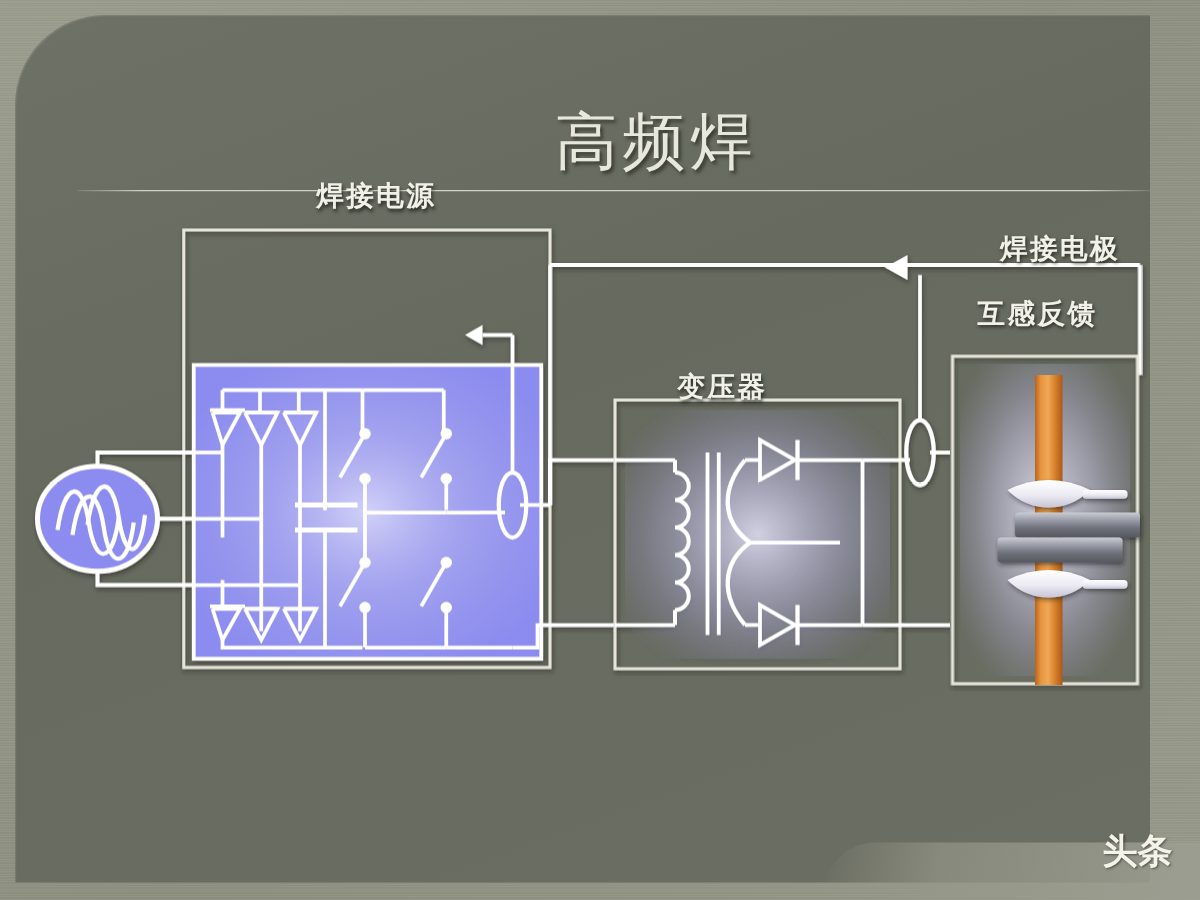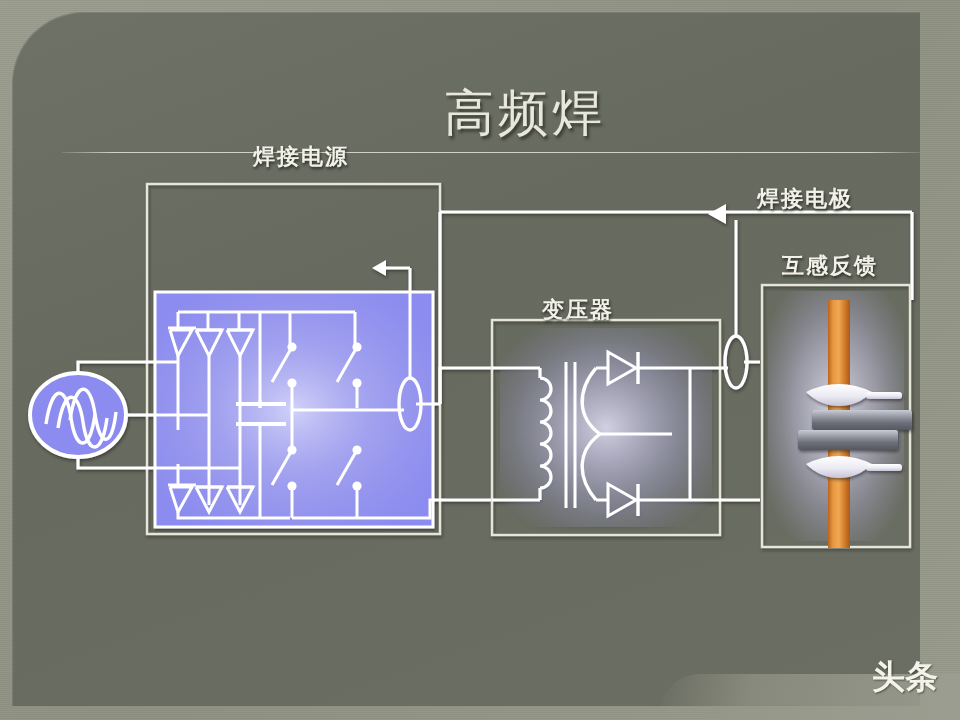--- a/index.html
+++ b/index.html
@@ -54,22 +54,22 @@
   
   .cn-label{
     position:absolute;color:#f2f1e8;
     font-family:"Liberation Serif", serif;
     font-weight:700;font-size:22px;letter-spacing:2px;
     text-shadow:1px 2px 3px rgba(25,27,22,.8);
     white-space:nowrap;
   }
   #label-power  { left:224px; top:142px;margin-left:29px; }
   #label-xformer{ left:542px; top:295px; }
-  #label-electrode{ left:757px; top:184px; }
-  #label-mutual { left:782px; top:251px; }
+  #label-electrode{ left:800px; top:184px; }
+  #label-mutual { left:782px; top:236px; }
 
   
   #diagram{position:absolute;left:0;top:0;width:960px;height:720px;}
 
   
   #fb-box{
     position:absolute;left:199px;top:200px;width:178px;height:68px;
     border:4px solid #f4f3ec;
     background:
       radial-gradient(ellipse 60% 60% at 50% 50%, rgba(225,222,238,.95) 0%, rgba(186,120,135,.55) 45%, rgba(150,44,62,.15) 75%, rgba(148,42,60,0) 100%),
@@ -81,21 +81,21 @@
     color:#f3f1ea;font-family:"Liberation Serif", serif;
     font-size:30px;letter-spacing:6px;font-weight:400;
     text-shadow:1px 2px 3px rgba(40,10,18,.75);
   }
 
   
   #watermark{
     position:absolute;right:22px;bottom:20px;
     display:flex;align-items:center;gap:6px;
     font-family:"Liberation Serif", serif;
-    color:#f4f3ea;font-size:33px;font-weight:700;
+    color:#f4f3ea;font-size:28px;font-weight:700;
     text-shadow:1px 1px 2px rgba(0,0,0,.45);
     letter-spacing:0px;
   }
   #wm-brand{font-weight:700;}
   #wm-handle{font-weight:600;}
 </style>
 </head>
 <body>
 
 <div id="slide">

